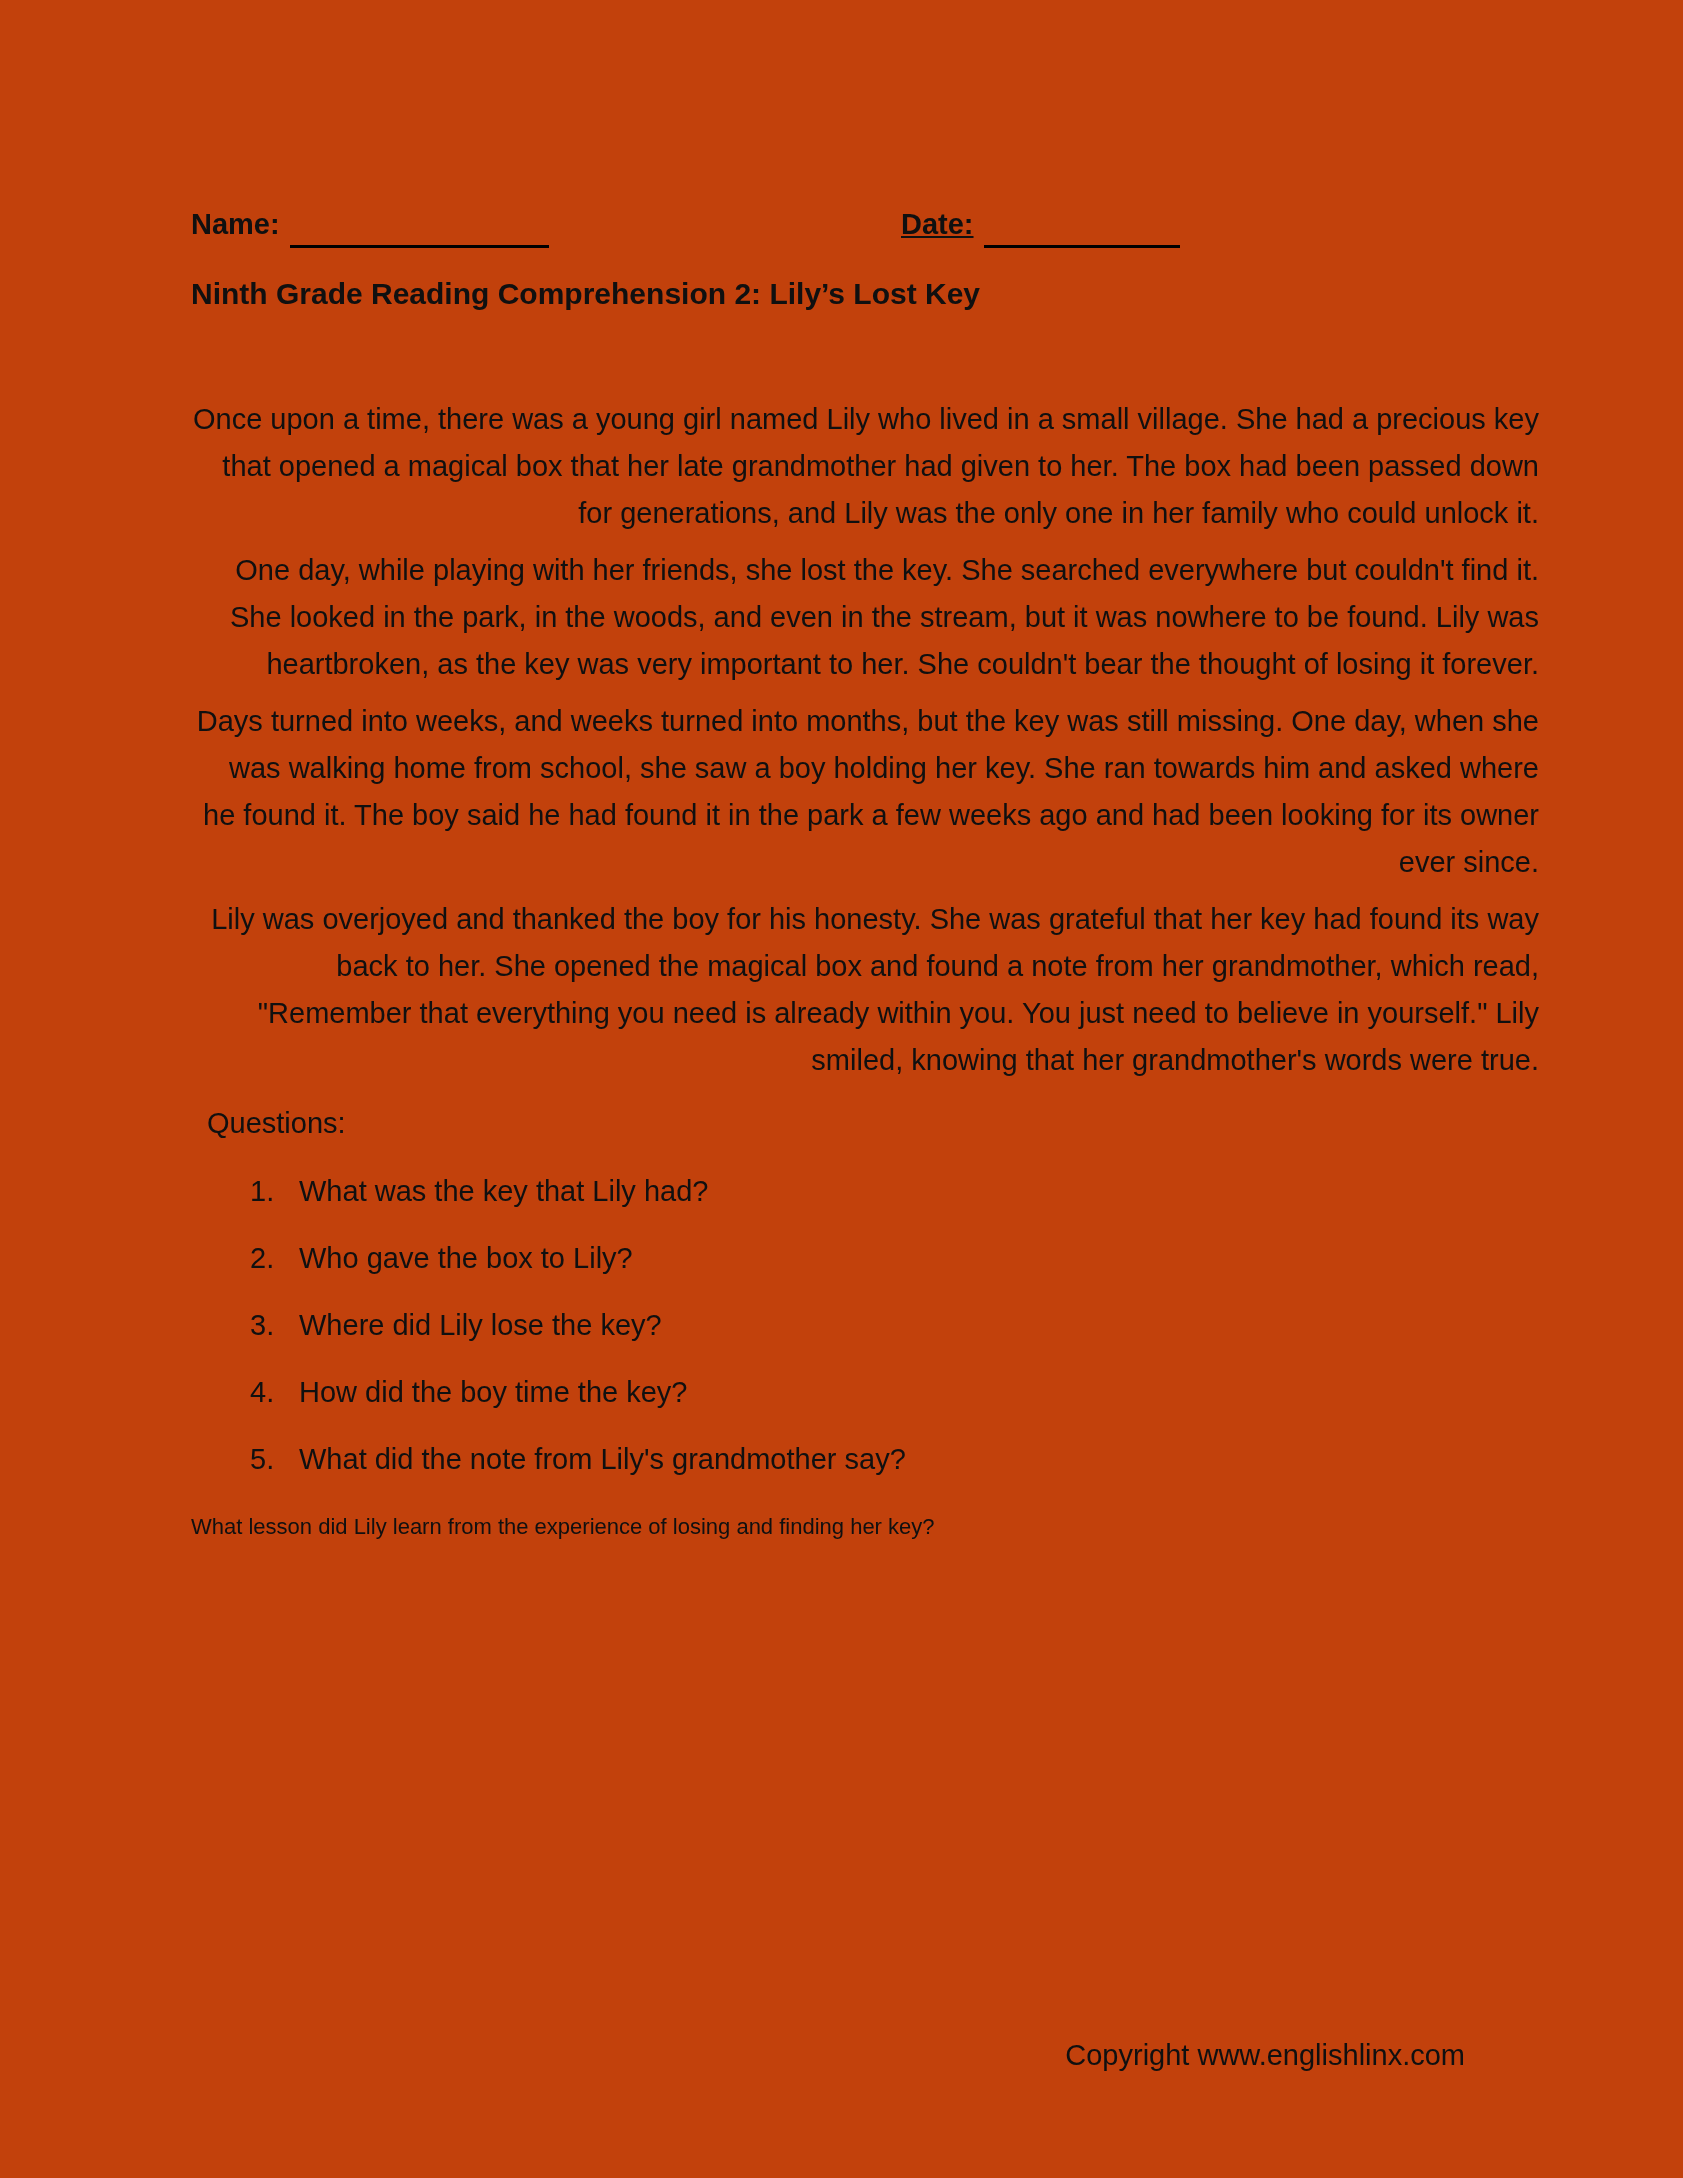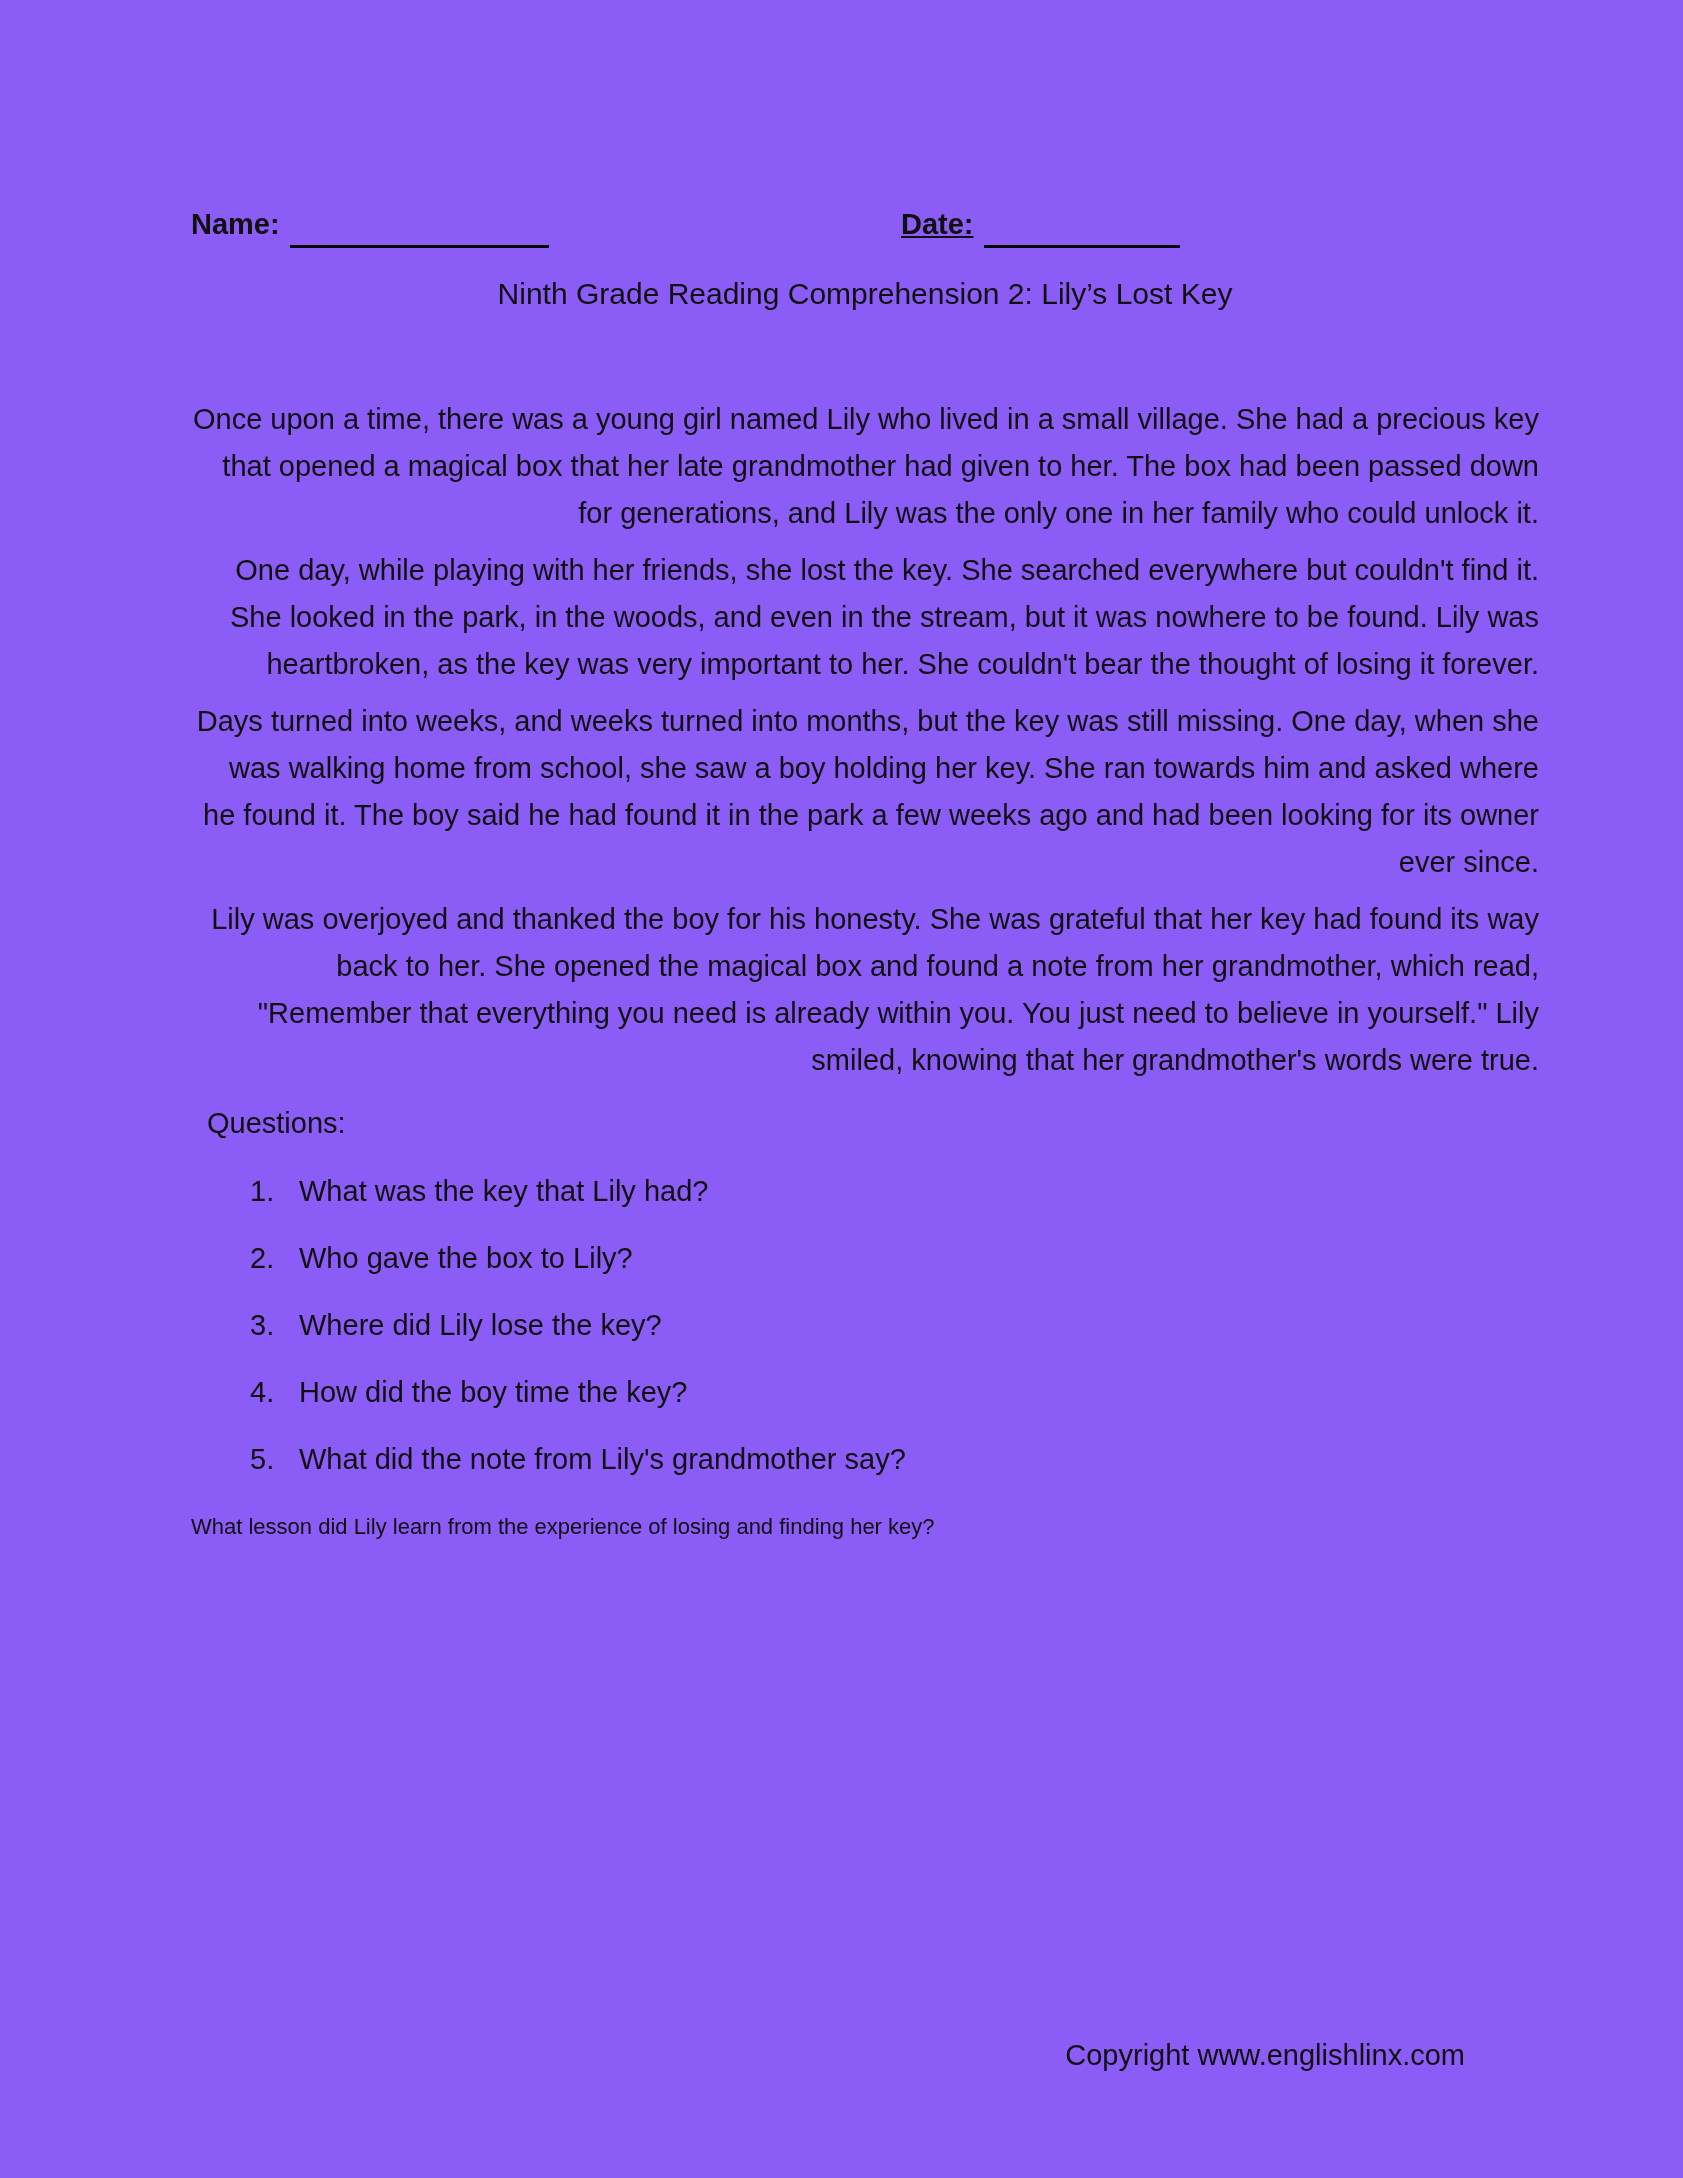--- a/index.html
+++ b/index.html
@@ -4,21 +4,21 @@
 <style>
   html, body {
     margin: 0;
     padding: 0;
     background: #ffffff;
   }
   .page {
     position: relative;
     width: 1683px;
     height: 2178px;
-    background: #8b5cf6;
+    background: #c2410c;
     font-family: "Liberation Sans", sans-serif;
     color: #101010;
     overflow: hidden;
   }
   .content {
     position: absolute;
     left: 191px;
     top: 201px;
     width: 1348px;
   }
@@ -45,22 +45,21 @@
   .name-line { width: 259px; }
   .date-field {
     position: absolute;
     left: 710px;
     top: 0;
     text-decoration: underline;
   }
   .date-line { width: 196px; }
   .title {
     font-size: 30px;
-    font-weight: 400;
-    text-align: center;
+    font-weight: 700;
     margin: 22px 0 0 0;
     line-height: 47px;
   }
   .story { margin-top: 79px; }
   .story-p {
     font-size: 29px;
     line-height: 47px;
     margin: 0 0 10px 0;
     text-align: right;
   }

